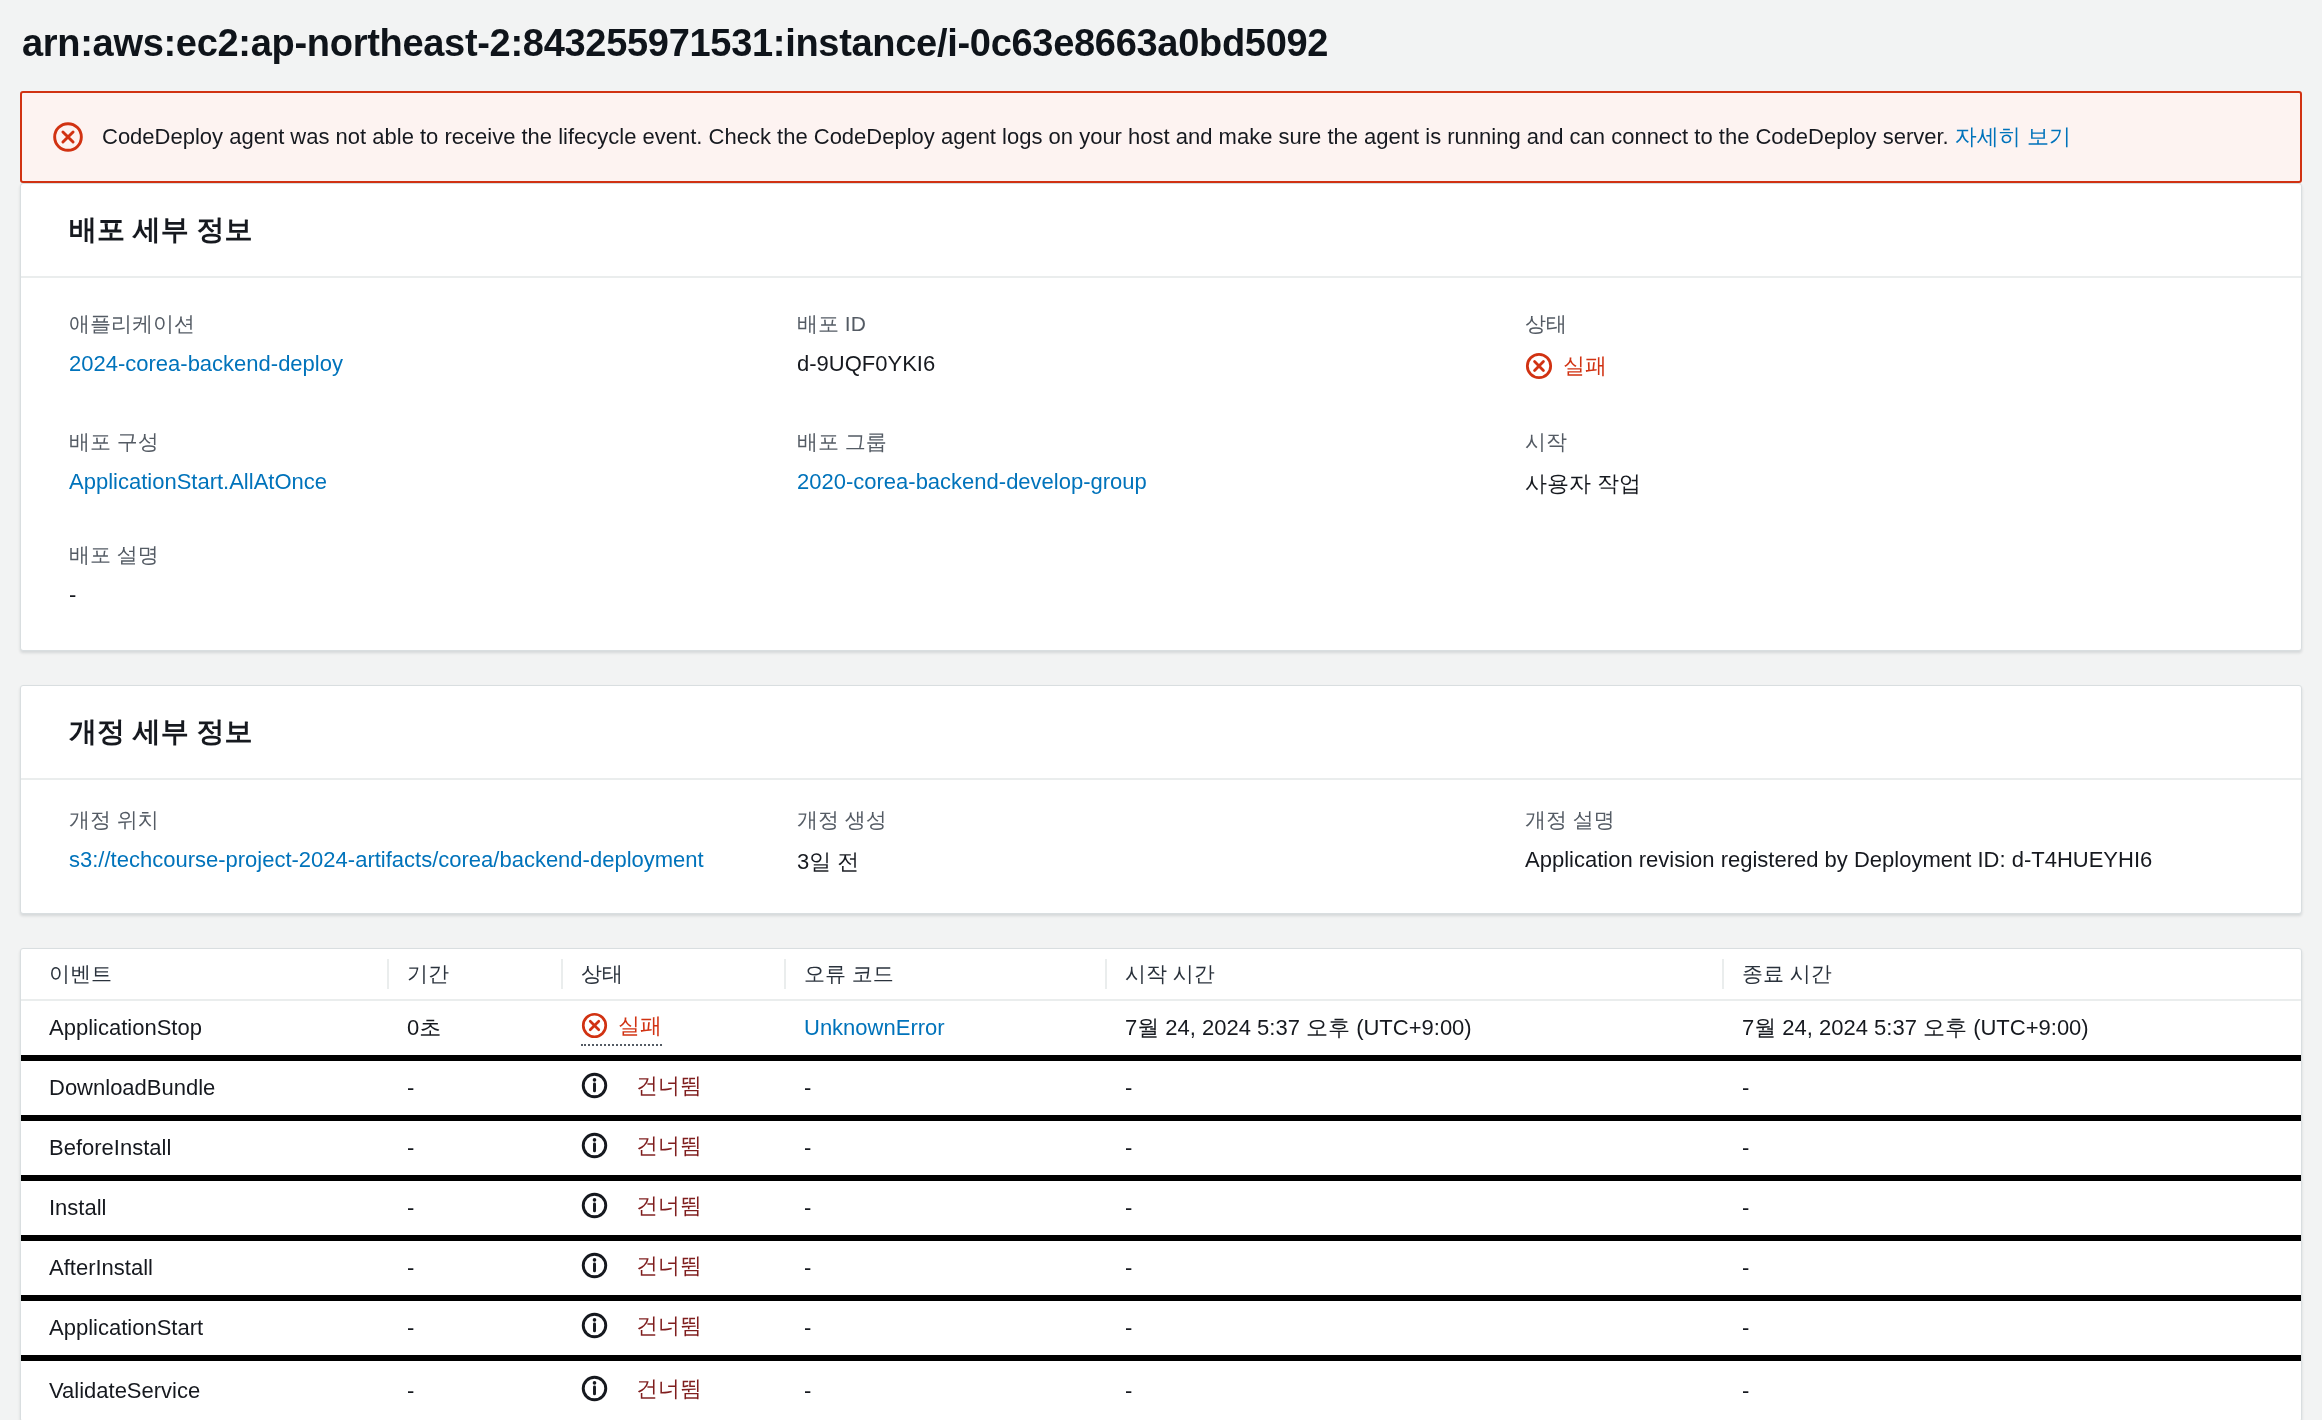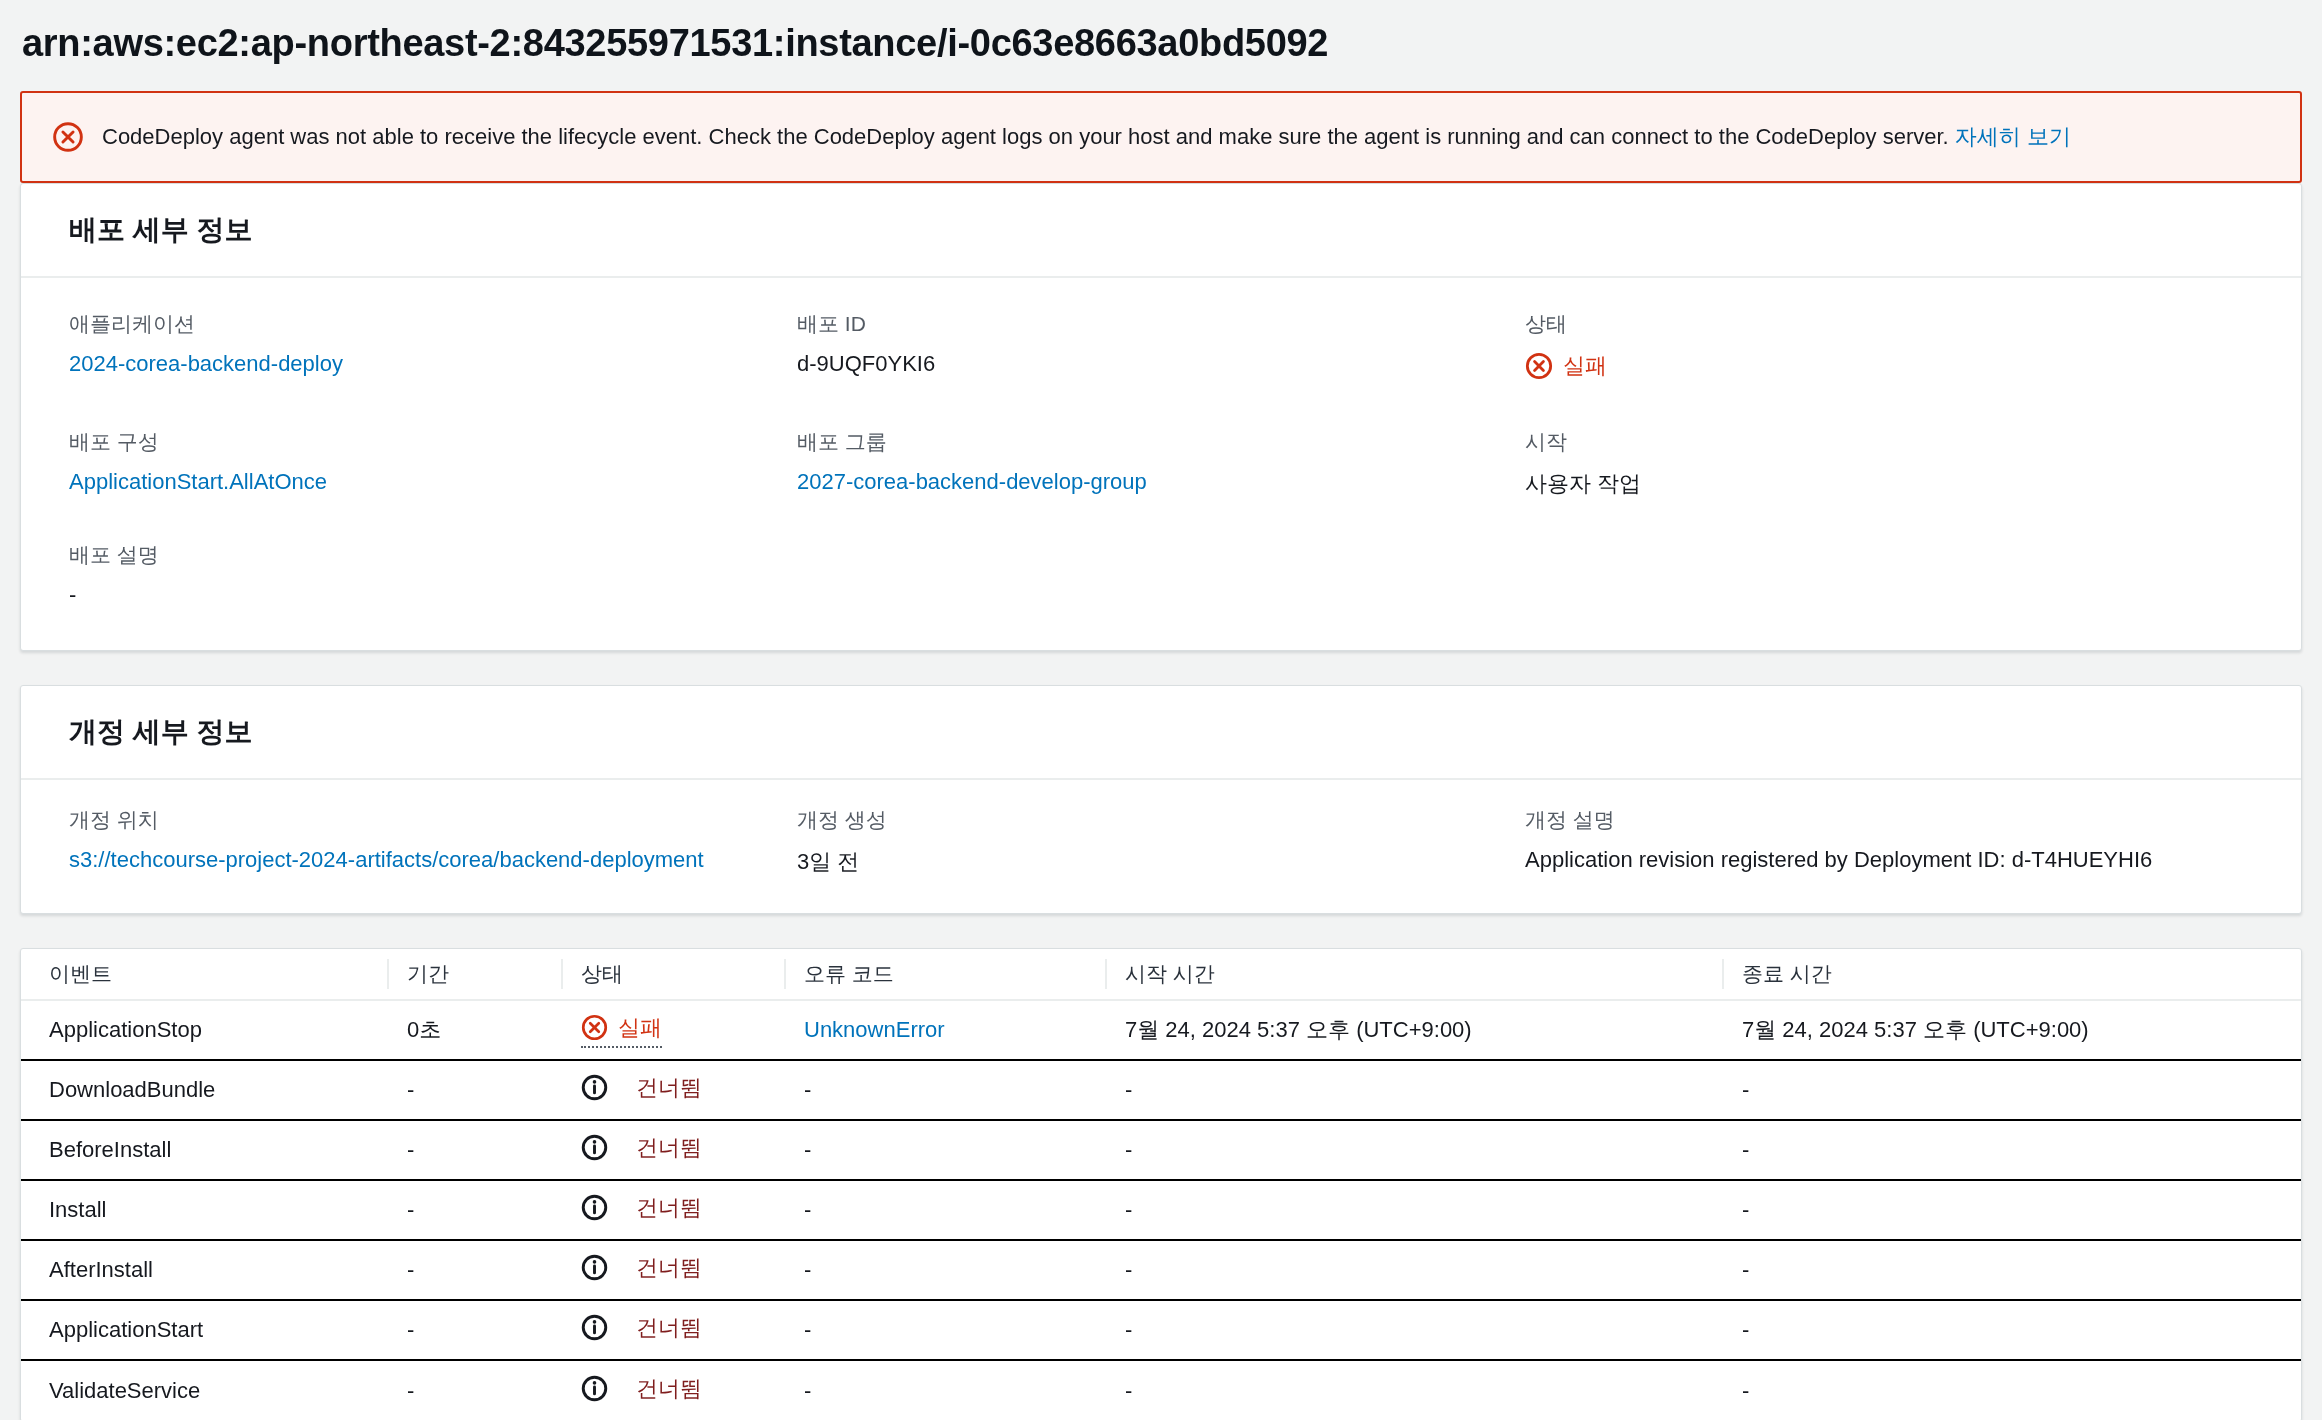--- a/index.html
+++ b/index.html
@@ -63,21 +63,21 @@
   }
   .th, .td { padding-left: 20px; }
   .th:first-child, .td:first-child { padding-left: 28px; }
   .th { position: relative; height: 100%; display: flex; align-items: center; }
   .th + .th::before {
     content: ""; position: absolute; left: 0; top: 50%;
     transform: translateY(-50%);
     width: 2px; height: 30px; background: #eaeded;
   }
   .t-row { height: 60px; font-size: 22px; }
-  .t-row:not(:last-child) { border-bottom: 2px solid #000000; }
+  .t-row:not(:last-child) { border-bottom: 6px solid #000000; }
   .status-chip { display: inline-flex; align-items: center; gap: 10px; }
   .status-chip .st-icon { width: 27px; height: 27px; display: block; }
   .status-chip.failed { color: #d13212; border-bottom: 2px dotted #545b64; padding-bottom: 3px; }
   .status-chip.skipped { color: #7f1d1d; gap: 28px; }
 </style>
 </head>
 <body>
 
 <div class="page">
 
@@ -116,21 +116,21 @@
               <span>실패</span>
             </span>
           </div>
         </div>
         <div class="field">
           <div class="field-label">배포 구성</div>
           <div class="field-value"><a class="link">ApplicationStart.AllAtOnce</a></div>
         </div>
         <div class="field">
           <div class="field-label">배포 그룹</div>
-          <div class="field-value"><a class="link">2027-corea-backend-develop-group</a></div>
+          <div class="field-value"><a class="link">2020-corea-backend-develop-group</a></div>
         </div>
         <div class="field">
           <div class="field-label">시작</div>
           <div class="field-value">사용자 작업</div>
         </div>
         <div class="field">
           <div class="field-label">배포 설명</div>
           <div class="field-value">-</div>
         </div>
       </div>

